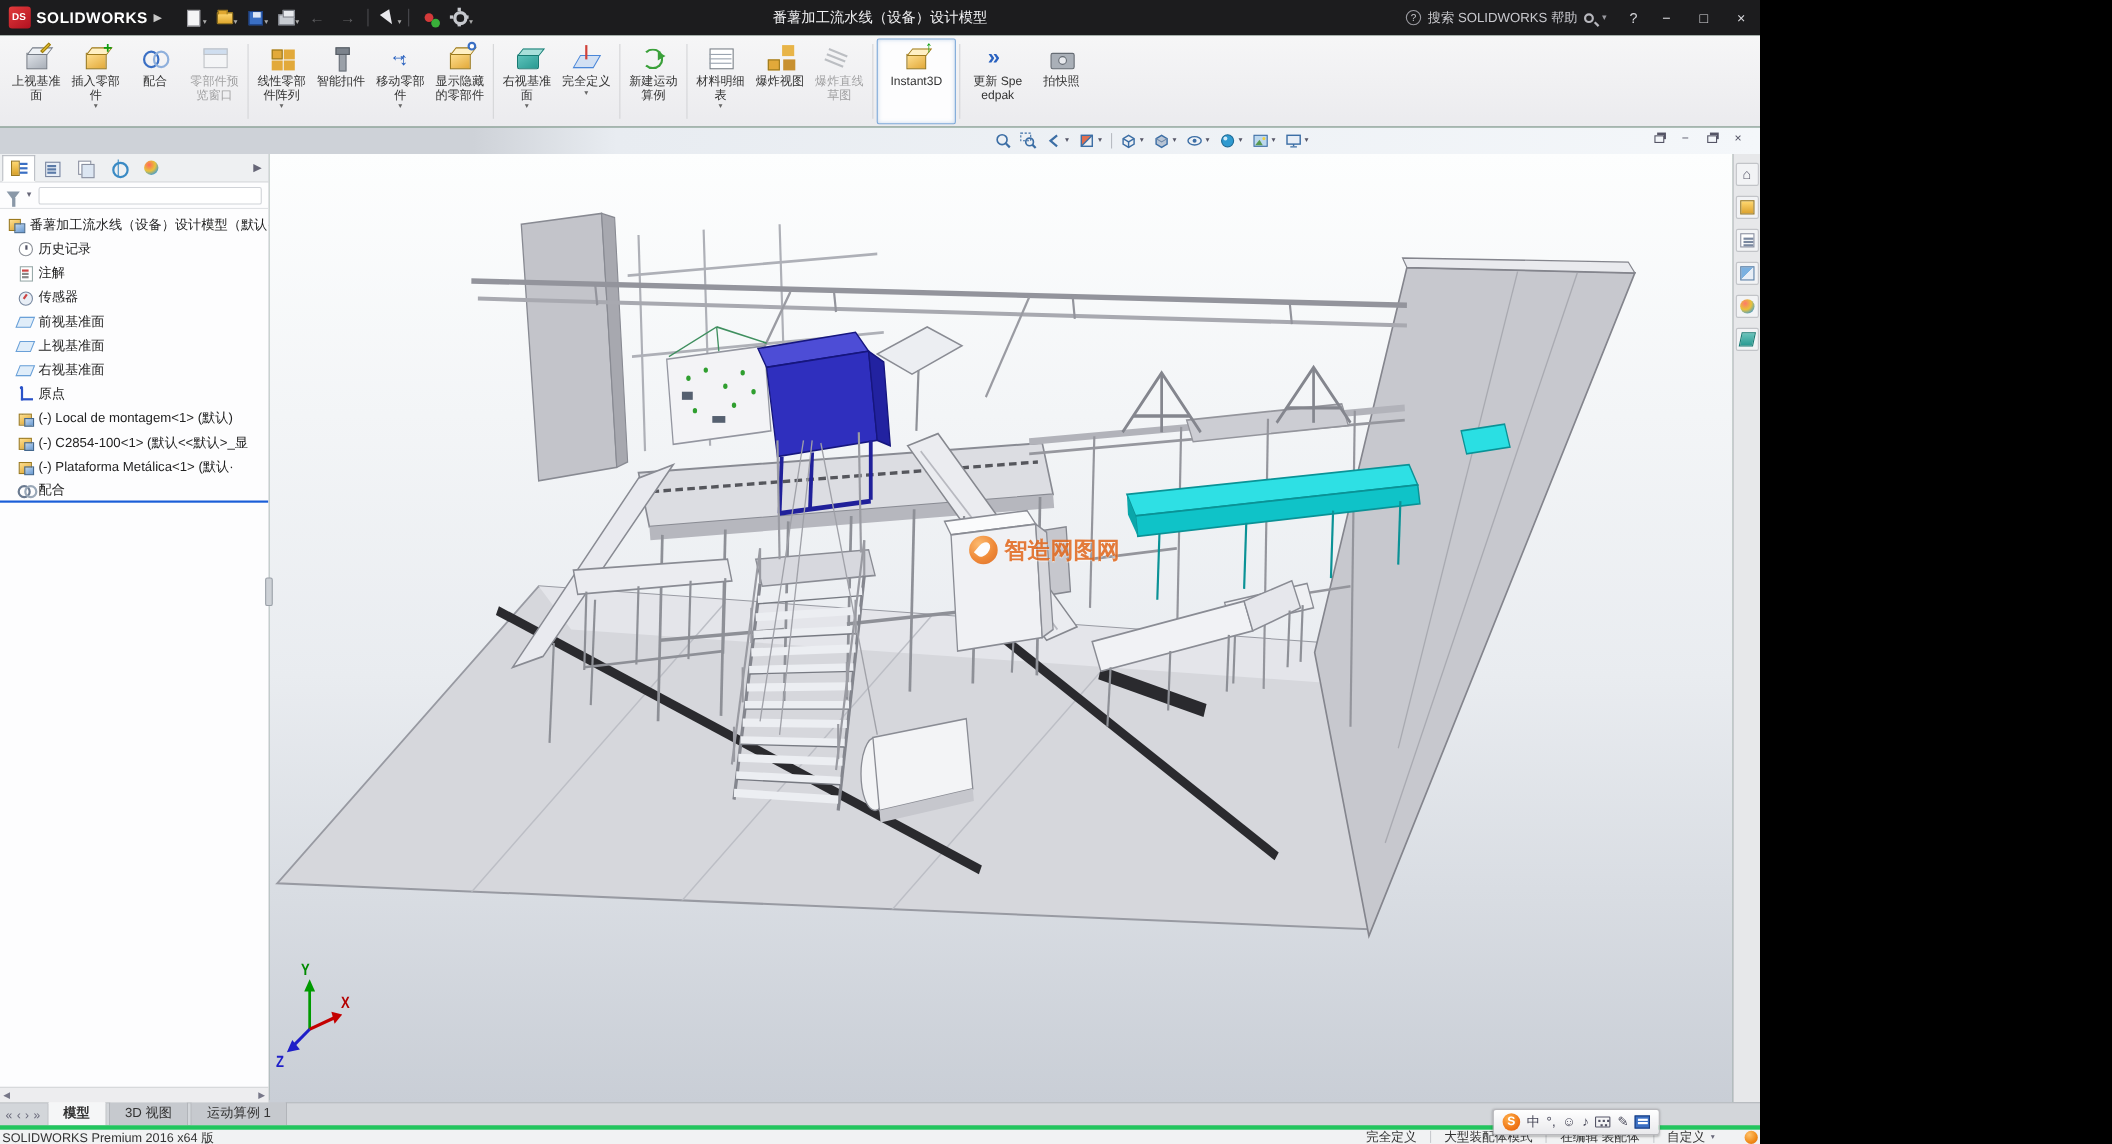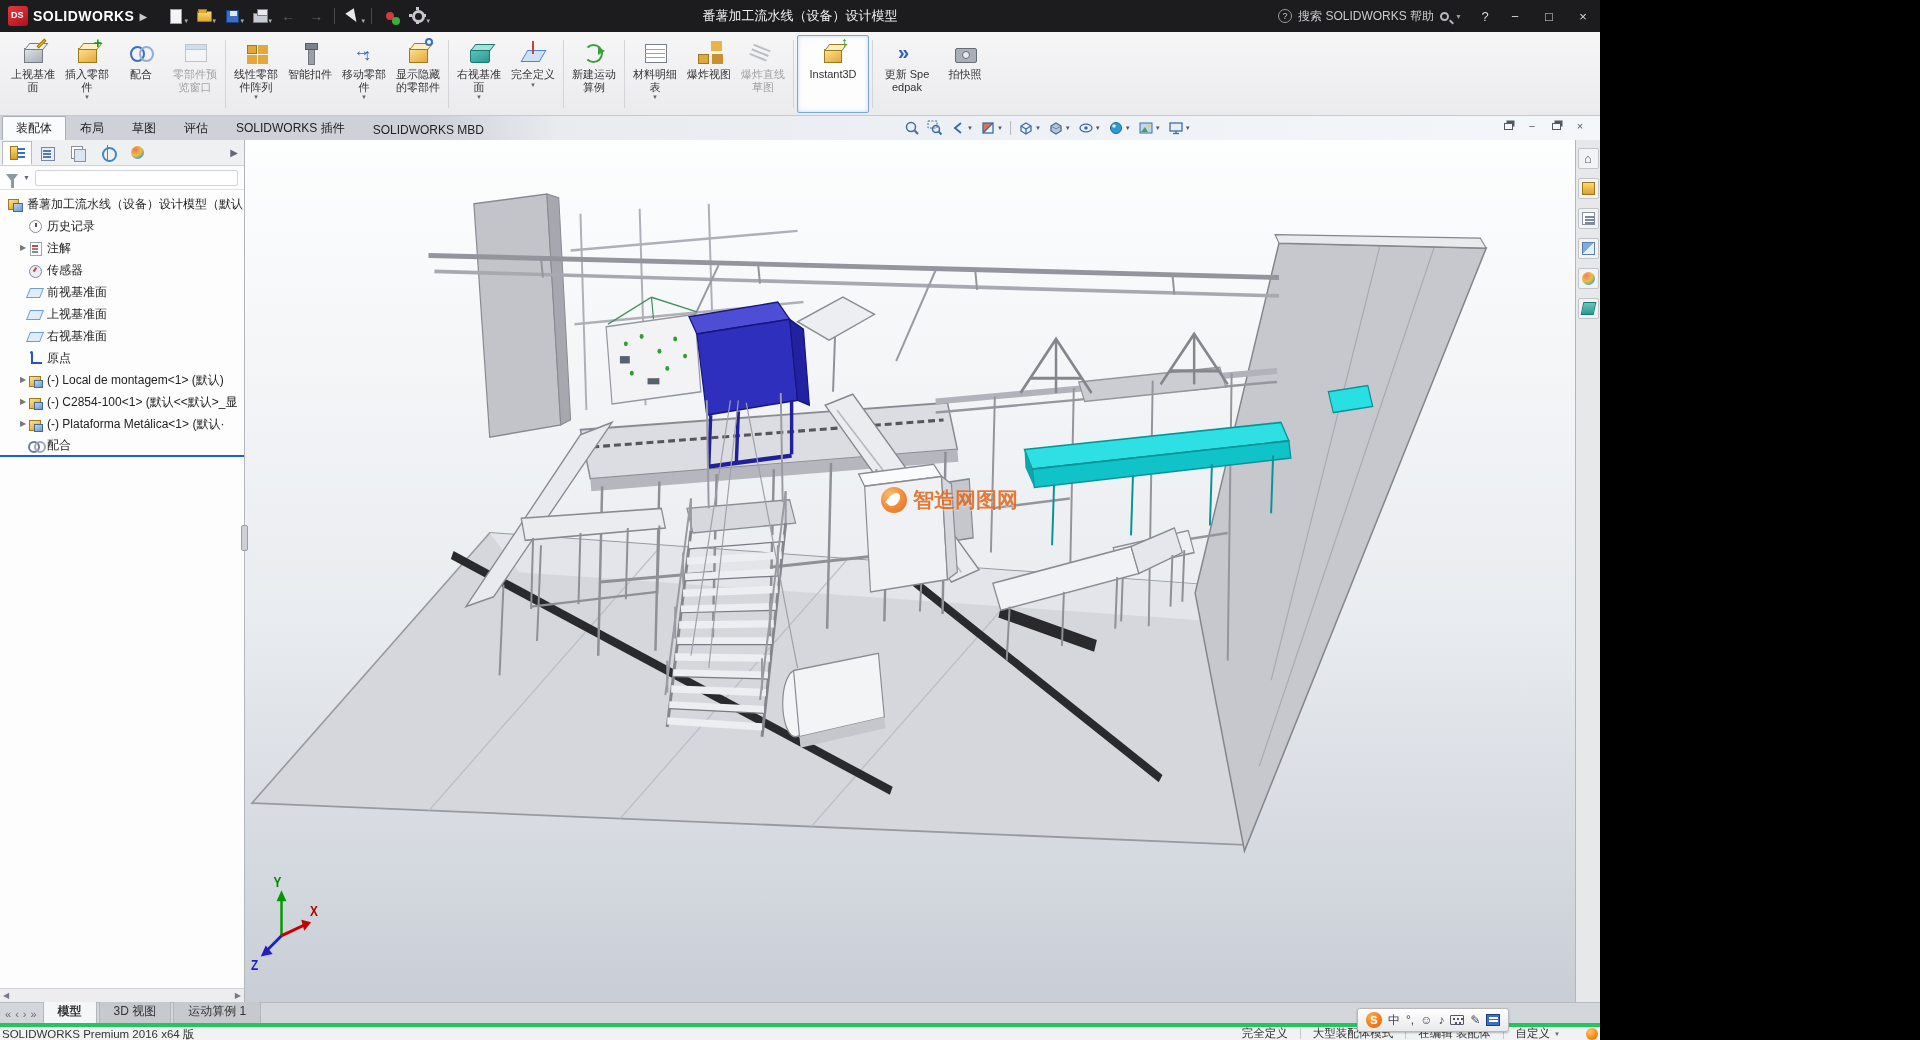--- a/index.html
+++ b/index.html
@@ -120,21 +120,21 @@
   .pt4::after{content:"";position:absolute;left:7px;top:0;width:1.5px;height:15px;background:#3a8ac4}
   .pt5::before{content:"";position:absolute;left:1px;top:1px;width:13px;height:13px;border-radius:50%;background:radial-gradient(circle at 35% 30%,#ff6a5a,#e8c23a 45%,#3a9ad8 80%,#2a6ab0)}
   .ptab-more{margin-left:auto;color:#667;font-size:10px;padding-right:6px}
   .filterrow{height:24px;flex:0 0 24px;display:flex;align-items:center;gap:5px;padding:0 6px;border-bottom:1px solid #e0e2e5;background:#fdfdfe}
   .funnel{width:0;height:0;border-left:6px solid transparent;border-right:6px solid transparent;border-top:8px solid #8a98a8;position:relative}
   .funnel::after{content:"";position:absolute;left:-1.5px;top:-2px;width:3px;height:8px;background:#8a98a8}
   .f-car{font-size:7px;color:#667}
   .filterbox{flex:1;height:16px;border:1px solid #d0d3d8;background:#fff;border-radius:2px}
   .tree{flex:1 1 auto;background:#fdfdfe;padding-top:3px;overflow:hidden;font-size:12px}
   .trow{height:22px;display:flex;align-items:center;gap:5px;padding-left:20px;white-space:nowrap;overflow:hidden;position:relative}
-  .trow.child{padding-left:28px}
+  .trow.child{padding-left:16px}
   .trow .exp{position:absolute;left:20px;width:10px;font-size:8px;color:#777;line-height:1}
   .trow.sel{border-bottom:2px solid #1a5ed8}
   .ti{width:14px;height:14px;flex:0 0 14px;position:relative;display:inline-block}
   .ti::before,.ti::after{content:"";position:absolute}
   .ti-root::before{left:0;top:2px;width:9px;height:9px;background:linear-gradient(150deg,#ffe090,#dca22e);border:1px solid #9c7a1e}
   .ti-root::after{left:5px;top:6px;width:8px;height:7px;background:linear-gradient(150deg,#bcd4f0,#6a9ad0);border:1px solid #44688e}
   .ti-hist::before{left:1px;top:1px;width:11px;height:11px;border:1.5px solid #8a8e96;border-radius:50%;background:#fff}
   .ti-hist::after{left:7px;top:4px;width:1.5px;height:4px;background:#556}
   .ti-ann::before{left:2px;top:1px;width:10px;height:12px;background:#fff;border:1px solid #9aa}
   .ti-ann::after{left:4px;top:4px;width:6px;height:1.5px;background:#c44;box-shadow:0 3px 0 #888,0 6px 0 #888}
@@ -341,28 +341,20 @@
         <span class="ric ic-speed"></span>
         <span class="lab">更新 Speedpak</span>
       </div>
     <div class="rbtn">
         <span class="ric ic-camera"></span>
         <span class="lab">拍快照</span>
       </div>
   </div>
 
   <div class="band">
-    <div class="ftabs">
-      <div class="ftab active">装配体</div>
-      <div class="ftab">布局</div>
-      <div class="ftab">草图</div>
-      <div class="ftab">评估</div>
-      <div class="ftab">SOLIDWORKS 插件</div>
-      <div class="ftab">SOLIDWORKS MBD</div>
-    </div>
     <div class="hud">
       <div class="hud-btn">
         <svg width="16" height="16" viewBox="0 0 16 16">
             <circle cx="7" cy="7" r="4.5" fill="none" stroke="#3c6ea5" stroke-width="1.5"></circle>
             <line x1="10.5" y1="10.5" x2="14" y2="14" stroke="#3c6ea5" stroke-width="2"></line>
           </svg>
       </div>
       <div class="hud-btn">
         <svg width="16" height="16" viewBox="0 0 16 16">
             <rect x="1" y="1" width="9" height="7" fill="none" stroke="#3c6ea5" stroke-width="1" stroke-dasharray="2,1.5"></rect>

